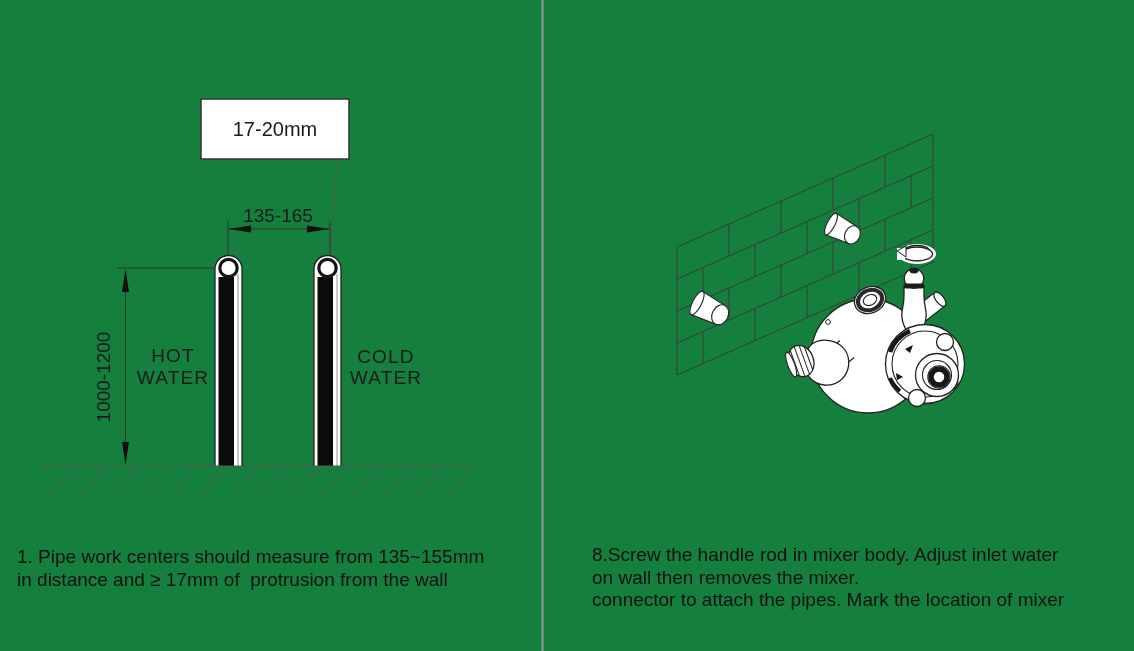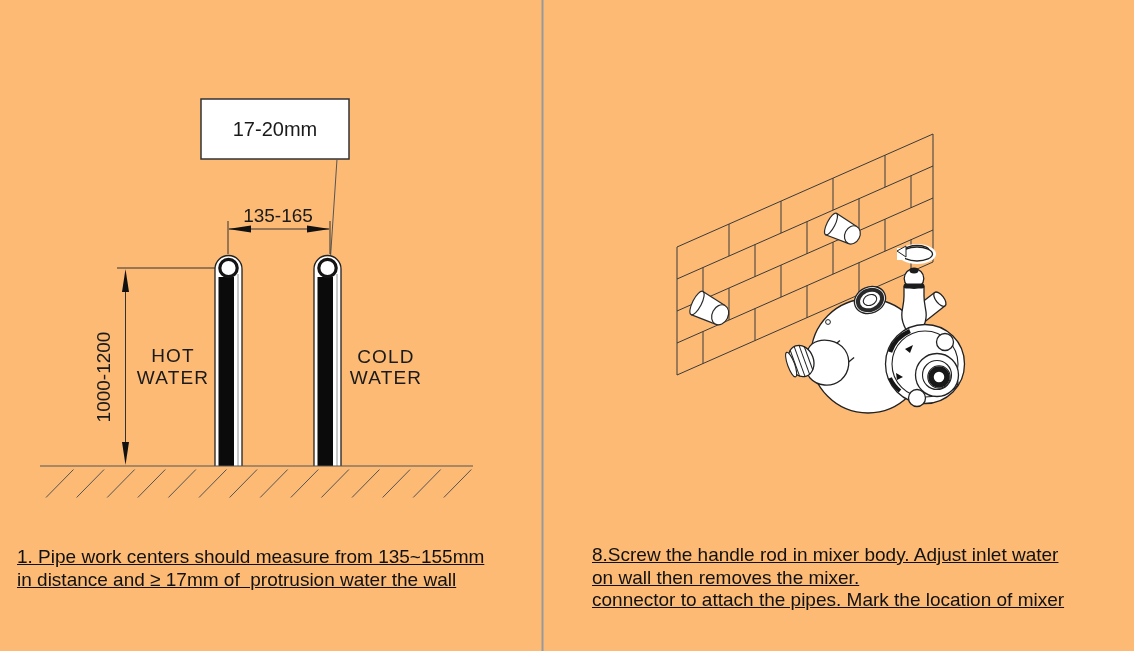--- a/index.html
+++ b/index.html
@@ -1,20 +1,20 @@
 <!DOCTYPE html>
 <html><head>
 <meta charset="utf-8">
 <style>
   html,body{margin:0;padding:0;background:#ffffff;}
-  #page{position:relative;width:1134px;height:651px;background:#fdba74;overflow:hidden;
+  #page{position:relative;width:1134px;height:651px;background:#15803d;overflow:hidden;
         font-family:"Liberation Sans", sans-serif;color:#1a1a1a;}
   #art{position:absolute;left:0;top:0;}
   .instr{position:absolute;font-size:19px;line-height:22.5px;color:#111;}
-  .instr div{white-space:pre;text-decoration:underline;}
+  .instr div{white-space:pre;}
   #instr-left{left:17px;top:546px;width:515px;}
   #instr-right{left:592px;top:544px;width:530px;}
   svg text{fill:#1a1a1a;font-family:"Liberation Sans", sans-serif;}
 </style>
 </head>
 <body>
 
 <div id="page">
 
 <svg id="art" width="1134" height="651" viewBox="0 0 1134 651">
@@ -205,21 +205,21 @@
         <circle cx="939" cy="377" r="11.2" fill="none" stroke-width="1.1"></circle>
         <circle cx="939" cy="377" r="8" fill="none" stroke="#181818" stroke-width="5.5"></circle>
         <circle cx="939" cy="377" r="4" fill="#fff" stroke="none"></circle>
       </g>
     </g>
   </g>
 </svg>
 
 <div id="instr-left" class="instr">
   <div>1. Pipe work centers should measure from 135~155mm</div>
-  <div>in distance and ≥ 17mm of  protrusion water the wall</div>
+  <div>in distance and ≥ 17mm of  protrusion from the wall</div>
 </div>
 
 <div id="instr-right" class="instr">
   <div>8.Screw the handle rod in mixer body. Adjust inlet water</div>
   <div>on wall then removes the mixer.</div>
   <div>connector to attach the pipes. Mark the location of mixer</div>
 </div>
 
 </div>
 

